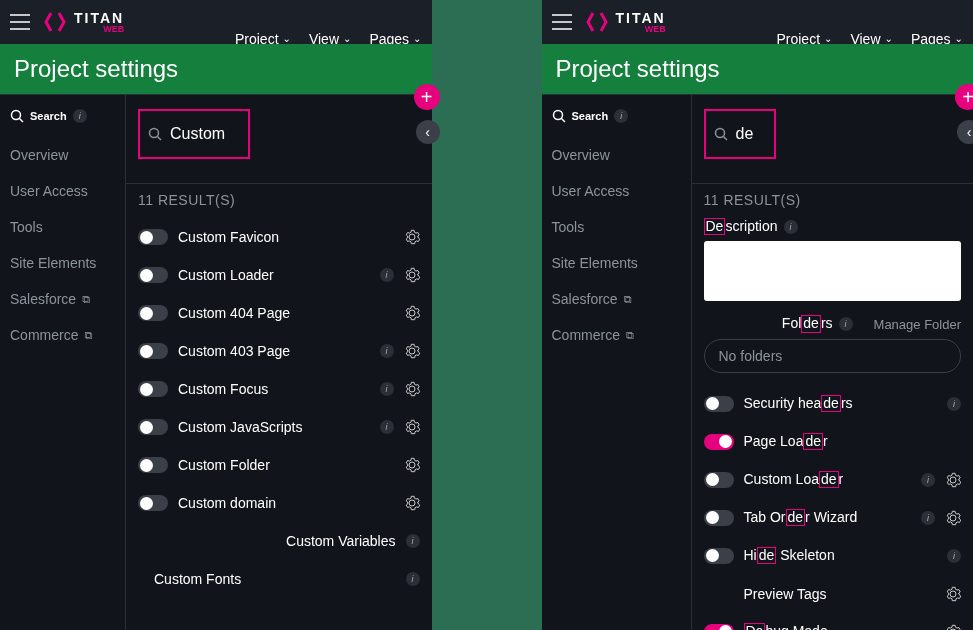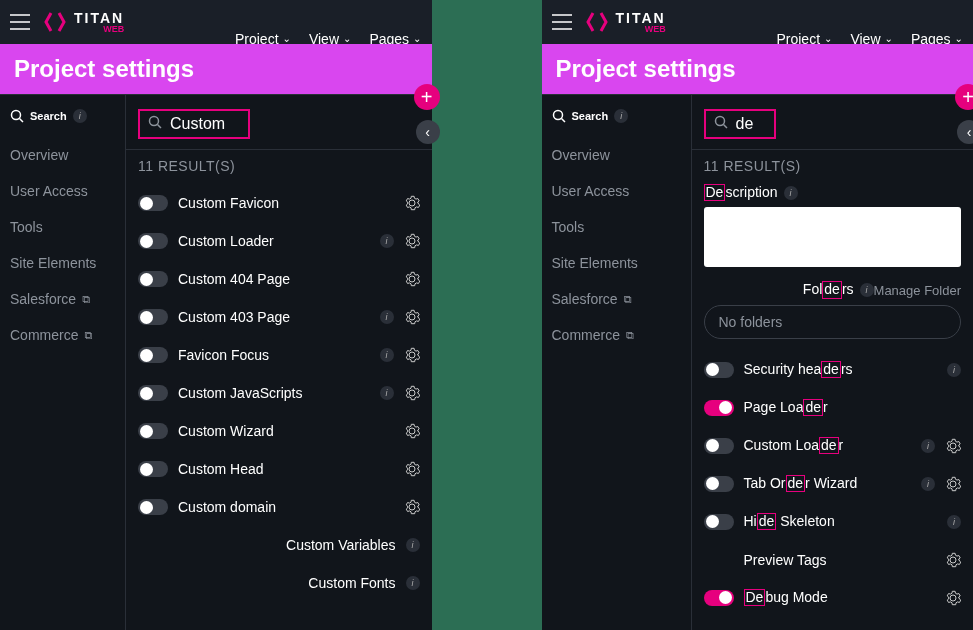--- a/index.html
+++ b/index.html
@@ -31,24 +31,24 @@
     .hamburger svg { display: block; }
     .logo { display: flex; align-items: center; gap: 6px; justify-content: center; }
     .logo-text { display: flex; flex-direction: column; line-height: 1; color: #fff; }
     .logo-main { font-size: 14px; font-weight: 700; letter-spacing: 2px; }
     .logo-sub { font-size: 9px; font-weight: 600; color: #e6007e; align-self: flex-end; }
     .topnav { margin-left: auto; display: flex; gap: 18px; margin-top: 33px; }
     .topnav-item { color: #fff; font-size: 14px; cursor: pointer; display: flex; align-items: center; gap: 4px; }
     .chevron-down { font-size: 10px; }
     .title-bar {
       height: 50px;
-      background: #d946ef;
+      background: #15803d;
       color: #fff;
       font-size: 24px;
-      font-weight: 700;
+      font-weight: 400;
       display: flex;
       align-items: center;
       padding: 0 14px;
       text-align: center;
     }
     .body {
       flex: 1;
       display: flex;
       background: #11151b;
       color: #fff;
@@ -80,24 +80,24 @@
     .ext-icon { font-size: 11px; }
     .content {
       flex: 1;
       border-top: 1px solid #2a2f38;
       padding: 14px 12px;
       overflow-y: auto;
       position: relative;
     }
     .content::-webkit-scrollbar { width: 0; }
     .search-box {
-      display: flex; gap: 8px;
+      display: flex; align-items: center; gap: 8px;
       border: 2px solid #e6007e;
-      padding: 4px 8px;
-      margin-bottom: 10px;
+      padding: 14px 8px;
+      margin-bottom: 24px;
       width: fit-content;
       min-width: 90px;
     }
     .search-box.narrow { min-width: 60px; }
     .search-box input {
       background: transparent; border: none; outline: none;
       color: #fff; font-size: 16px; width: 70px;
     }
     .search-box.narrow input { width: 30px; }
     .results-count { color: #8d939c; font-size: 14px; letter-spacing: 0.5px; margin: 8px 0 10px; }
@@ -135,21 +135,21 @@
       width: 24px; height: 24px; border-radius: 50%;
       background: #3a3f48; color: #fff;
       display: flex; align-items: center; justify-content: center;
       font-size: 14px; cursor: pointer; z-index: 5;
     }
     .section-label { font-size: 14px; color: #fff; margin: 8px 0 6px; display: flex; align-items: center; gap: 6px; }
     .textarea-box {
       width: 100%; height: 60px; background: #fff; border-radius: 3px;
     }
     .folders-row { display: flex; align-items: center; justify-content: flex-end; margin: 14px 0 6px; }
-    .manage-link { color: #8d939c; font-size: 13px; cursor: pointer; }
+    .manage-link { color: #8d939c; font-size: 13px; cursor: pointer; margin-left: 21px; }
     .folder-input {
       width: 100%; border: 1px solid #3a3f48; border-radius: 18px;
       padding: 8px 14px; background: transparent; color: #8d939c; font-size: 14px;
     }
     .highlight-box { border: 1.5px solid #e6007e; padding: 0 1px; display: inline-block; line-height: 1.1; }
   </style>
 </head>
 <body>
 
 <div class="panel left">
@@ -248,70 +248,61 @@
             <div class="item-label">Custom 403 Page</div>
             <span class="info-dot">i</span>
             <span class="gear">
               <svg width="16" height="16" viewBox="0 0 16 16">
                 <path d="M8 5a3 3 0 100 6 3 3 0 000-6zm6.4 3c0 .3 0 .6-.1.9l1.5 1.2-1.4 2.4-1.8-.6c-.5.4-1 .7-1.6.9l-.3 1.9H7.3l-.3-1.9c-.6-.2-1.1-.5-1.6-.9l-1.8.6-1.4-2.4 1.5-1.2c-.1-.3-.1-.6-.1-.9s0-.6.1-.9L2.2 5.9l1.4-2.4 1.8.6c.5-.4 1-.7 1.6-.9L7.3 1.3h2.8l.3 1.9c.6.2 1.1.5 1.6.9l1.8-.6 1.4 2.4-1.5 1.2c.1.3.1.6.1.9z" fill="none" stroke="#ccc" stroke-width="1"></path>
               </svg>
             </span>
           </div>
           <div class="item-row">
             <div class="toggle"></div>
-            <div class="item-label">Favicon Focus</div>
+            <div class="item-label">Custom Focus</div>
             <span class="info-dot">i</span>
             <span class="gear">
               <svg width="16" height="16" viewBox="0 0 16 16">
                 <path d="M8 5a3 3 0 100 6 3 3 0 000-6zm6.4 3c0 .3 0 .6-.1.9l1.5 1.2-1.4 2.4-1.8-.6c-.5.4-1 .7-1.6.9l-.3 1.9H7.3l-.3-1.9c-.6-.2-1.1-.5-1.6-.9l-1.8.6-1.4-2.4 1.5-1.2c-.1-.3-.1-.6-.1-.9s0-.6.1-.9L2.2 5.9l1.4-2.4 1.8.6c.5-.4 1-.7 1.6-.9L7.3 1.3h2.8l.3 1.9c.6.2 1.1.5 1.6.9l1.8-.6 1.4 2.4-1.5 1.2c.1.3.1.6.1.9z" fill="none" stroke="#ccc" stroke-width="1"></path>
               </svg>
             </span>
           </div>
           <div class="item-row">
             <div class="toggle"></div>
             <div class="item-label">Custom JavaScripts</div>
             <span class="info-dot">i</span>
             <span class="gear">
               <svg width="16" height="16" viewBox="0 0 16 16">
                 <path d="M8 5a3 3 0 100 6 3 3 0 000-6zm6.4 3c0 .3 0 .6-.1.9l1.5 1.2-1.4 2.4-1.8-.6c-.5.4-1 .7-1.6.9l-.3 1.9H7.3l-.3-1.9c-.6-.2-1.1-.5-1.6-.9l-1.8.6-1.4-2.4 1.5-1.2c-.1-.3-.1-.6-.1-.9s0-.6.1-.9L2.2 5.9l1.4-2.4 1.8.6c.5-.4 1-.7 1.6-.9L7.3 1.3h2.8l.3 1.9c.6.2 1.1.5 1.6.9l1.8-.6 1.4 2.4-1.5 1.2c.1.3.1.6.1.9z" fill="none" stroke="#ccc" stroke-width="1"></path>
               </svg>
             </span>
           </div>
           <div class="item-row">
             <div class="toggle"></div>
-            <div class="item-label">Custom Wizard</div>
-            <span class="gear">
-              <svg width="16" height="16" viewBox="0 0 16 16">
-                <path d="M8 5a3 3 0 100 6 3 3 0 000-6zm6.4 3c0 .3 0 .6-.1.9l1.5 1.2-1.4 2.4-1.8-.6c-.5.4-1 .7-1.6.9l-.3 1.9H7.3l-.3-1.9c-.6-.2-1.1-.5-1.6-.9l-1.8.6-1.4-2.4 1.5-1.2c-.1-.3-.1-.6-.1-.9s0-.6.1-.9L2.2 5.9l1.4-2.4 1.8.6c.5-.4 1-.7 1.6-.9L7.3 1.3h2.8l.3 1.9c.6.2 1.1.5 1.6.9l1.8-.6 1.4 2.4-1.5 1.2c.1.3.1.6.1.9z" fill="none" stroke="#ccc" stroke-width="1"></path>
-              </svg>
-            </span>
-          </div>
-          <div class="item-row">
-            <div class="toggle"></div>
-            <div class="item-label">Custom Head</div>
+            <div class="item-label">Custom Folder</div>
             <span class="gear">
               <svg width="16" height="16" viewBox="0 0 16 16">
                 <path d="M8 5a3 3 0 100 6 3 3 0 000-6zm6.4 3c0 .3 0 .6-.1.9l1.5 1.2-1.4 2.4-1.8-.6c-.5.4-1 .7-1.6.9l-.3 1.9H7.3l-.3-1.9c-.6-.2-1.1-.5-1.6-.9l-1.8.6-1.4-2.4 1.5-1.2c-.1-.3-.1-.6-.1-.9s0-.6.1-.9L2.2 5.9l1.4-2.4 1.8.6c.5-.4 1-.7 1.6-.9L7.3 1.3h2.8l.3 1.9c.6.2 1.1.5 1.6.9l1.8-.6 1.4 2.4-1.5 1.2c.1.3.1.6.1.9z" fill="none" stroke="#ccc" stroke-width="1"></path>
               </svg>
             </span>
           </div>
           <div class="item-row">
             <div class="toggle"></div>
             <div class="item-label">Custom domain</div>
             <span class="gear">
               <svg width="16" height="16" viewBox="0 0 16 16">
                 <path d="M8 5a3 3 0 100 6 3 3 0 000-6zm6.4 3c0 .3 0 .6-.1.9l1.5 1.2-1.4 2.4-1.8-.6c-.5.4-1 .7-1.6.9l-.3 1.9H7.3l-.3-1.9c-.6-.2-1.1-.5-1.6-.9l-1.8.6-1.4-2.4 1.5-1.2c-.1-.3-.1-.6-.1-.9s0-.6.1-.9L2.2 5.9l1.4-2.4 1.8.6c.5-.4 1-.7 1.6-.9L7.3 1.3h2.8l.3 1.9c.6.2 1.1.5 1.6.9l1.8-.6 1.4 2.4-1.5 1.2c.1.3.1.6.1.9z" fill="none" stroke="#ccc" stroke-width="1"></path>
               </svg>
             </span>
           </div>
           <div class="item-row" style="padding-left: 16px; text-align: right;">
             <div class="item-label">Custom Variables</div>
             <span class="info-dot">i</span>
           </div>
-          <div class="item-row" style="padding-left: 16px; text-align: right;">
+          <div class="item-row" style="padding-left: 16px;">
             <div class="item-label">Custom Fonts</div>
             <span class="info-dot">i</span>
           </div>
         </div>
     </div>
   </div>
   <div class="plus-btn">+</div>
   <div class="collapse-btn">‹</div>
 </div>
 

